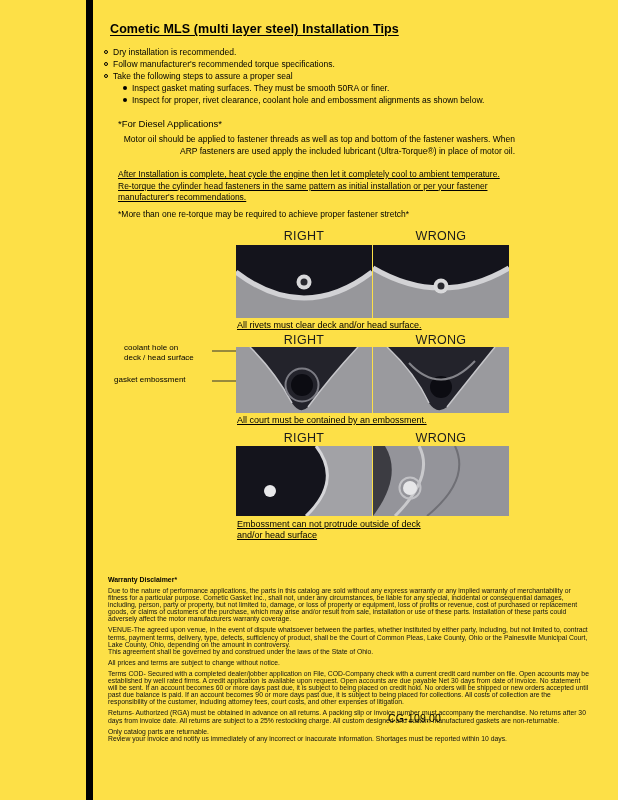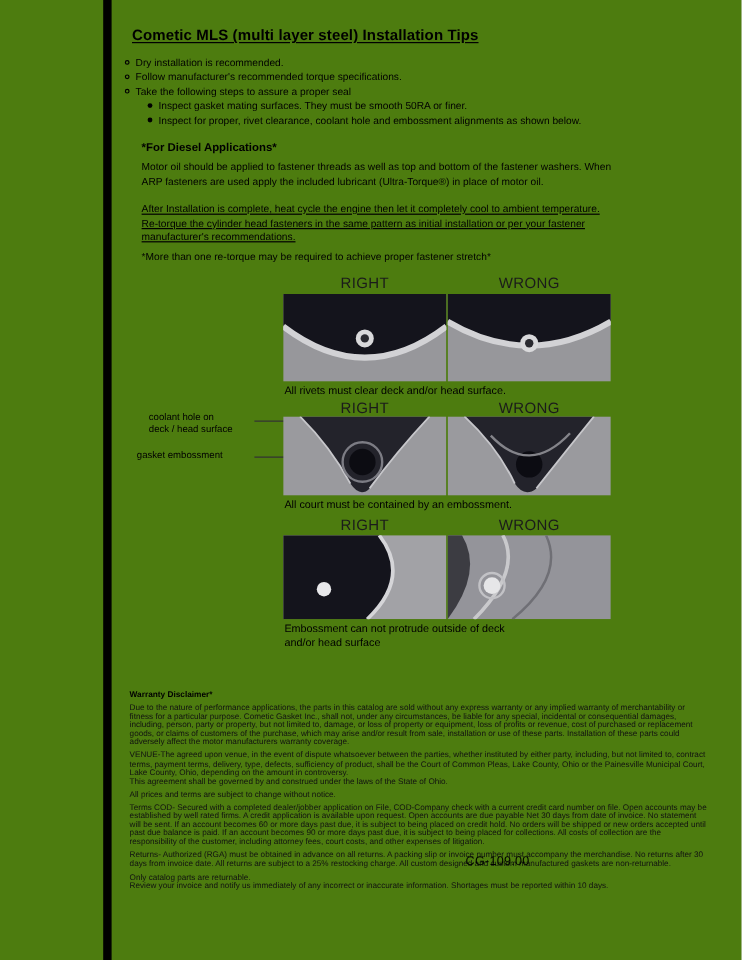--- a/index.html
+++ b/index.html
@@ -1,45 +1,45 @@
 <!DOCTYPE html>
 <html><head>
 <meta charset="utf-8">
 <style>
   * { margin:0; padding:0; box-sizing:border-box; }
   html,body { background:#e9e9e9; }
   body { font-family:"Liberation Sans", sans-serif; color:#000; }
-  .page { position:relative; width:618px; height:800px; background:#4d7c0f; margin:0 auto; overflow:hidden; }
+  .page { position:relative; width:618px; height:800px; background:#fde047; margin:0 auto; overflow:hidden; }
 
   .left-bar { position:absolute; left:86px; top:0; width:7px; height:800px; background:#000; }
 
   .title { position:absolute; left:110px; top:22px; font-size:12.5px; font-weight:bold;
            text-decoration:underline; text-underline-offset:2px; letter-spacing:0.1px; }
 
   .tips { position:absolute; left:104px; top:46px; width:440px; font-size:8.5px; line-height:12px; }
   .tip-row { display:flex; align-items:flex-start; }
   .marker-hollow { width:4px; height:4px; border:1px solid #000; border-radius:50%;
                    margin:3.5px 5px 0 0; flex:0 0 auto; }
   .marker-filled { width:4px; height:4px; background:#000; border-radius:50%;
                    margin:3.5px 5px 0 0; flex:0 0 auto; }
   .sub { margin-left:19px; }
 
-  .diesel-heading { position:absolute; left:118px; top:118px; font-size:9.5px; font-weight:bold; }
+  .diesel-heading { position:absolute; left:118px; top:118px; font-size:9.5px; font-weight:normal; }
   .body-para { position:absolute; left:118px; width:397px; font-size:8.5px; line-height:11.5px; }
-  .para1 { top:134px; }
+  .para1 { top:134px;text-align:right; }
   .para2 { top:169px;text-decoration:underline; }
   .note  { position:absolute; left:118px; top:209px; width:430px; font-size:8.5px; }
 
   .dg-label { position:absolute; width:136px; text-align:center; font-size:12.5px; color:#1b1b1b; letter-spacing:0.3px; }
   .col-right { left:236px; }
   .col-wrong { left:373px; }
   .r1-label { top:229px; } .r2-label { top:333px; } .r3-label { top:431px; }
   .dg-img { position:absolute; width:136px; display:block; }
   .r1-img { top:245px; } .r2-img { top:347px; } .r3-img { top:446px; }
-  .dg-caption { position:absolute; left:237px; font-size:9px; line-height:11px; white-space:pre-line; }
+  .dg-caption { position:absolute; left:237px; font-size:9px; line-height:11px; white-space:pre-line;text-decoration:underline; }
   .r1-cap { top:320px; } .r2-cap { top:415px; } .r3-cap { top:519px; }
 
   .ann-coolant { position:absolute; left:124px; top:343px; width:86px; text-align:left;
                  font-size:8px; line-height:9.5px; white-space:pre-line; }
   .ann-emboss  { position:absolute; left:114px; top:375px; width:96px; font-size:8px; }
   .ann-lines   { position:absolute; left:210px; top:346px; }
 
   .disclaimer { position:absolute; left:108px; top:576px; width:483px; }
   .disclaimer h2 { font-size:6.9px; font-weight:bold; margin-bottom:4px; }
   .disclaimer p { font-size:6.8px; line-height:7.1px; margin-bottom:4px; white-space:pre-line; color:#111; }

